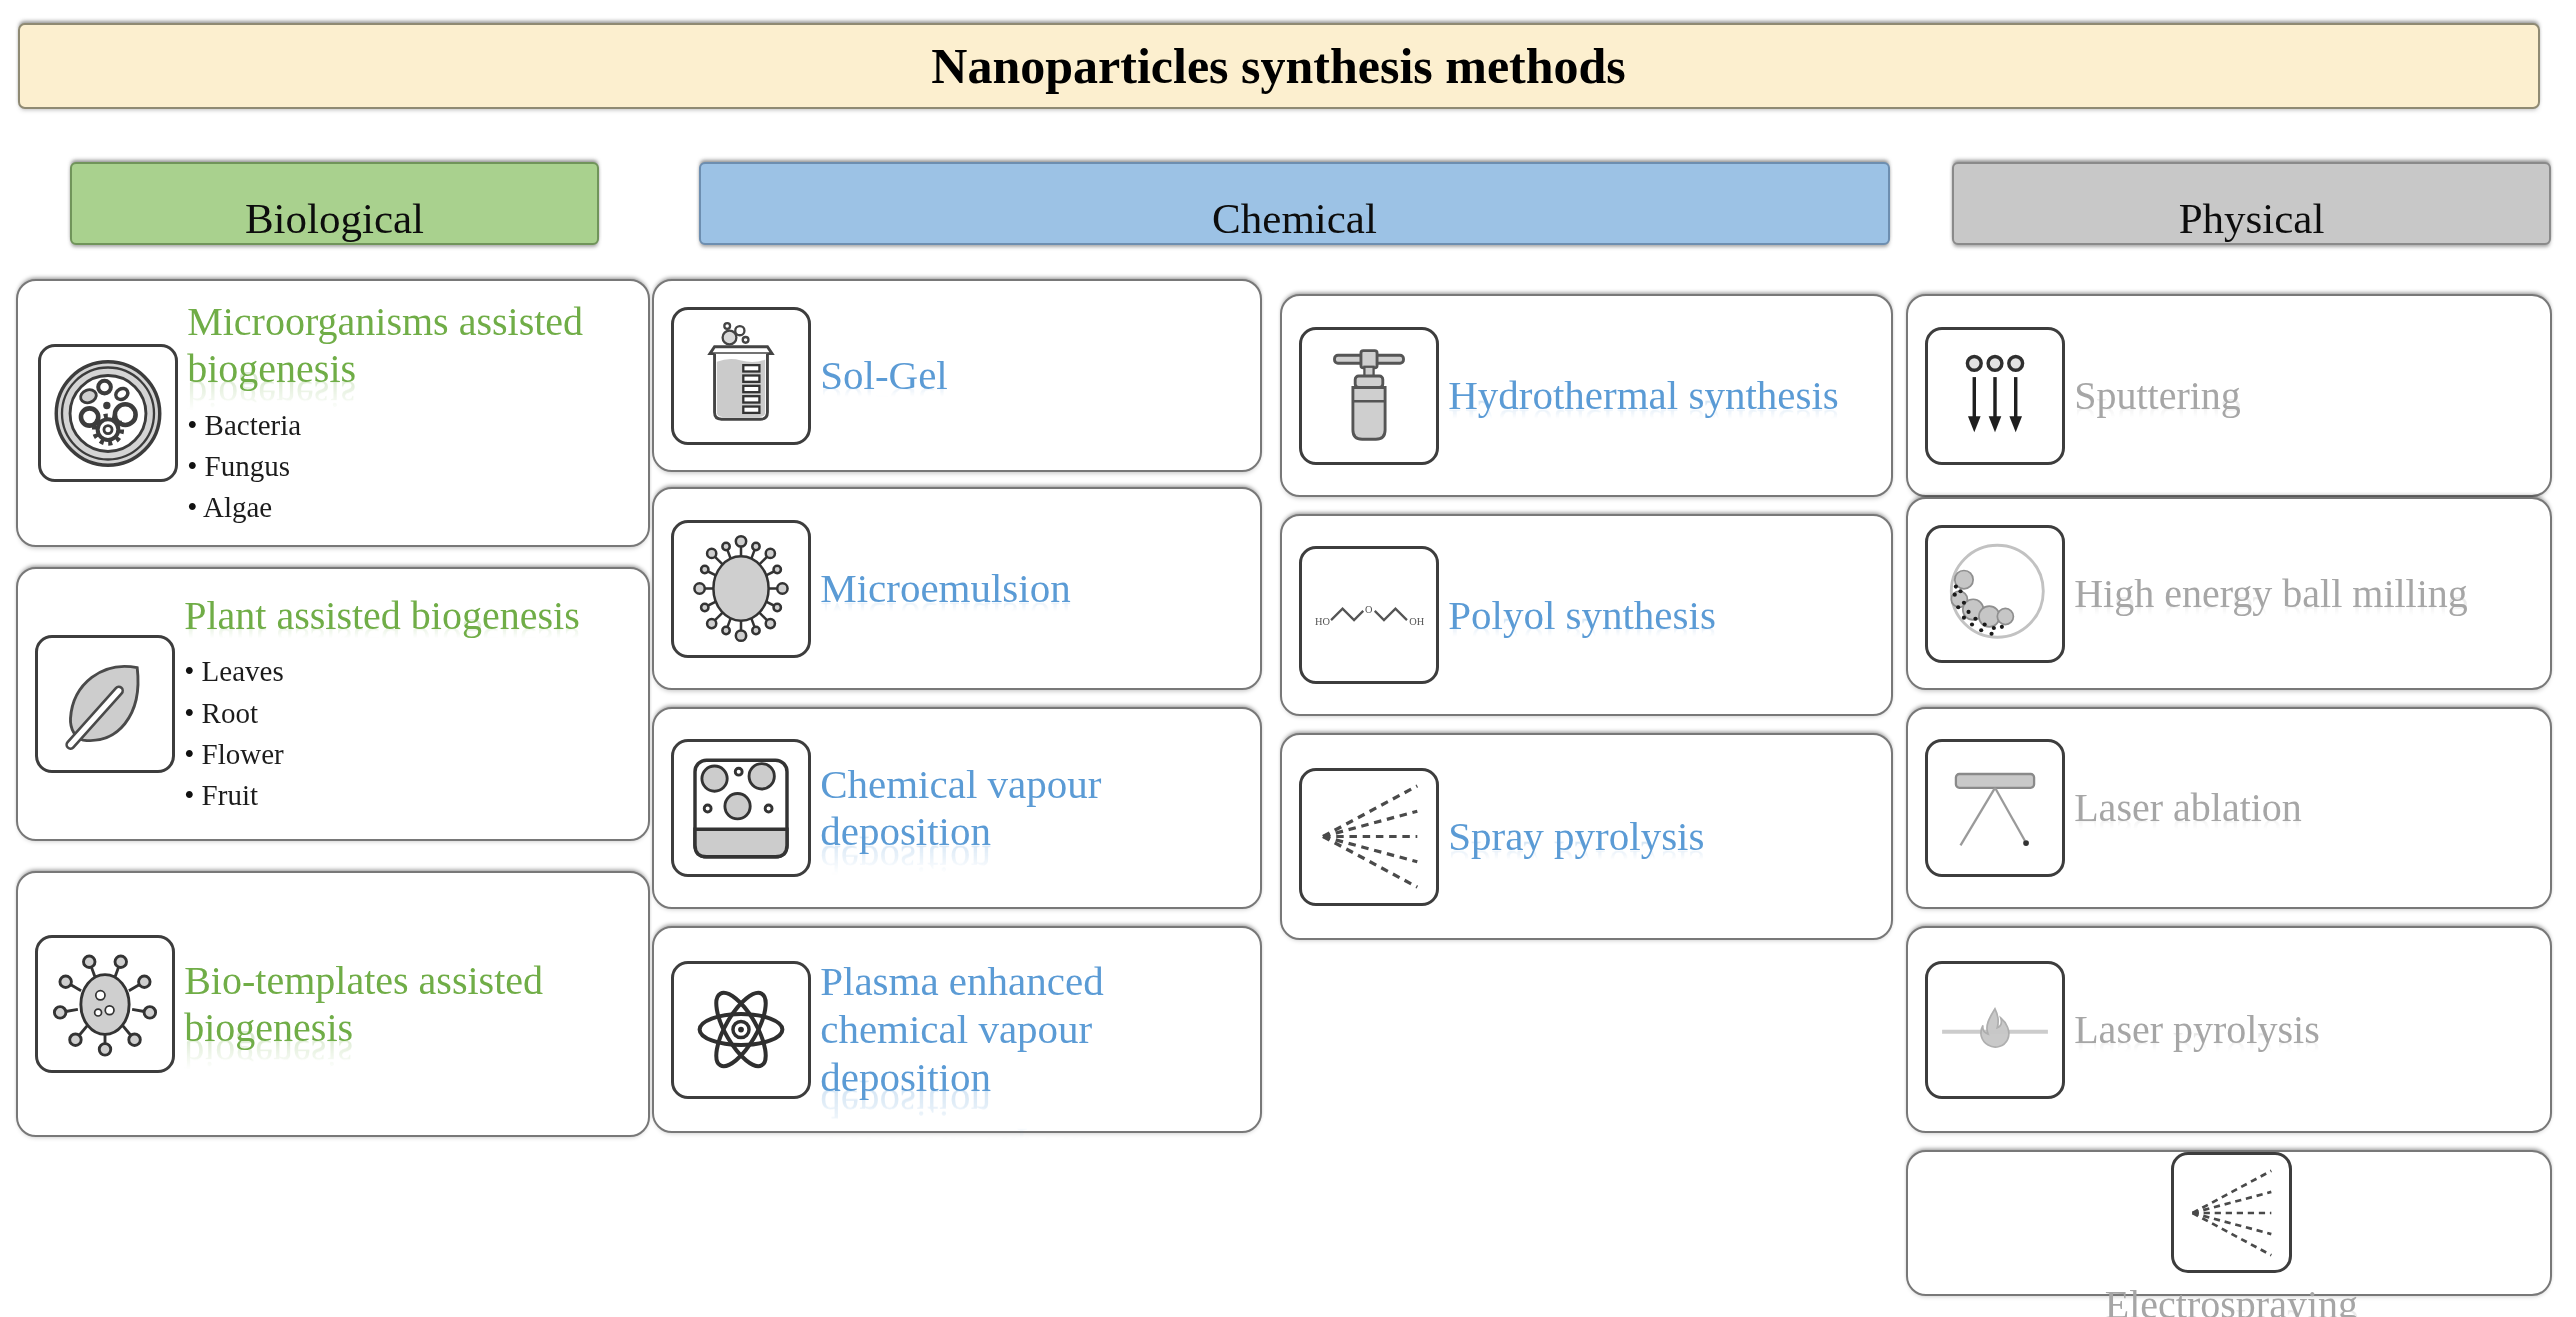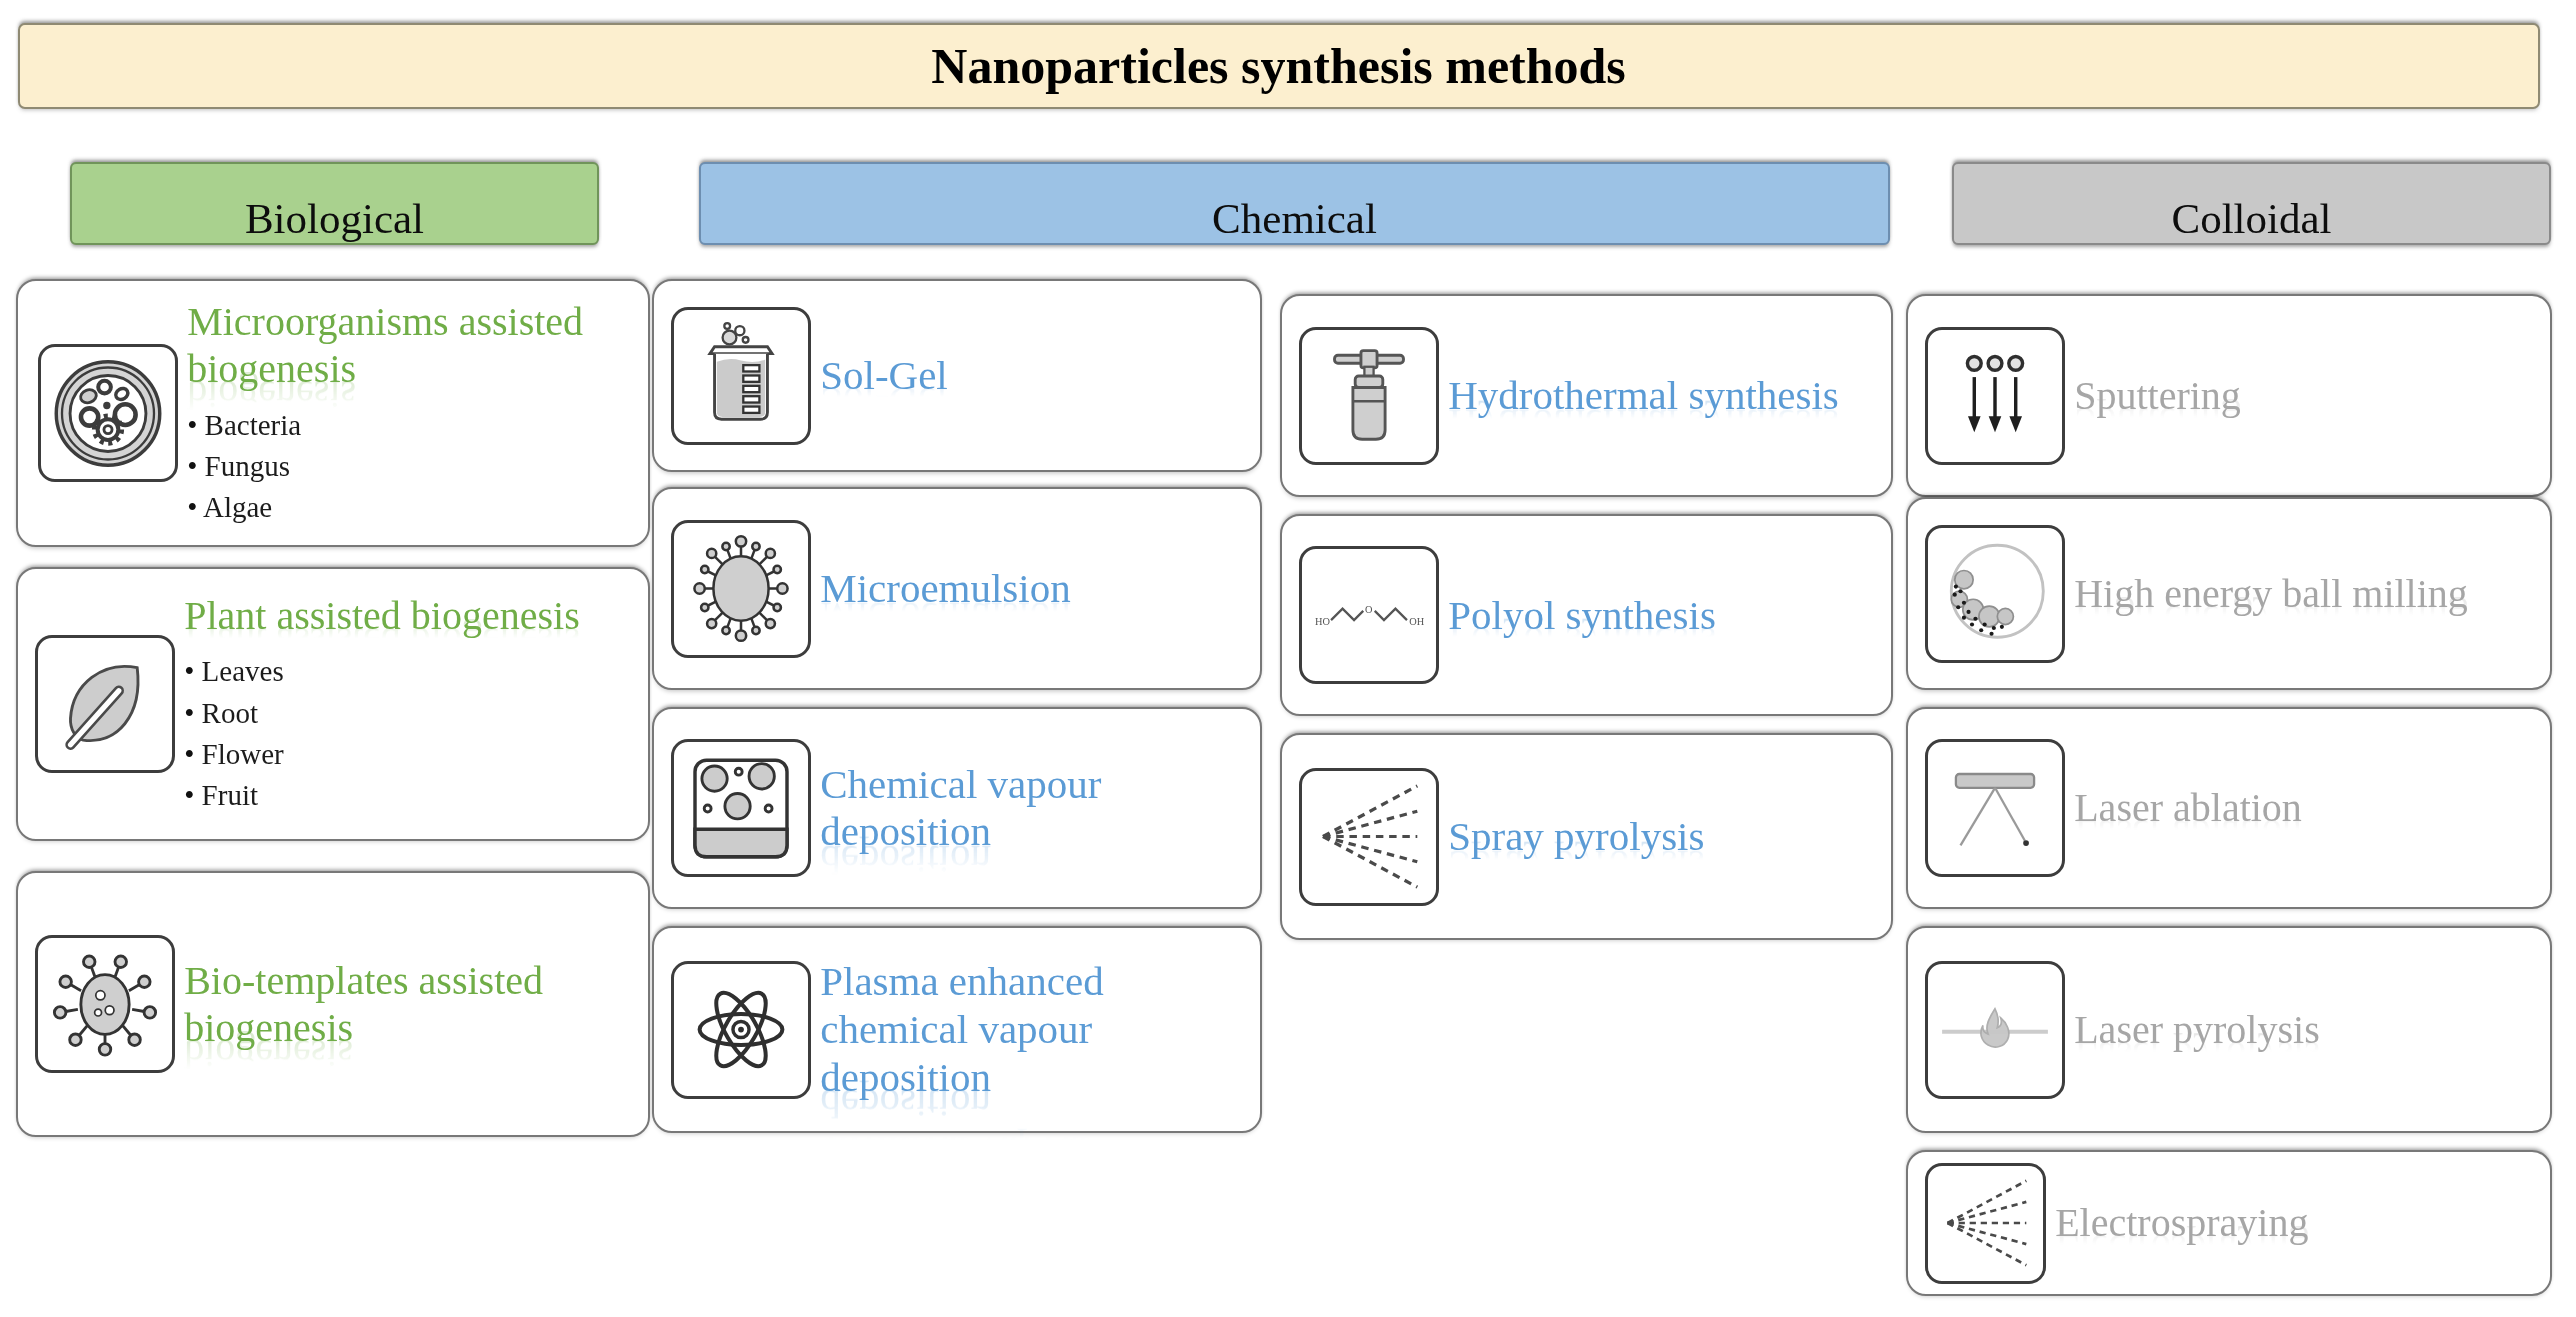--- a/index.html
+++ b/index.html
@@ -44,41 +44,41 @@
   .bio-text{display:flex;flex-direction:column;justify-content:center;}
   .bio-title{font-size:40px;line-height:1.18;color:#70AD47;}
   ul.blist{list-style:none;margin:12.2px 0 0 0;padding:0;font-size:29px;color:#1c1c1c;line-height:1.42;}
   ul.blist li::before{content:"• ";color:#111;}
 
   .chem-label{font-size:41px;line-height:1.16;color:#5B9BD5;}
   .phys-label{font-size:40px;line-height:1.16;color:#A6A6A6;}
 
   
   .h351{height:268px;padding-left:20px;} .h359{height:274px;} .h348{height:266px;}
-  .rA{height:193px;} .rB{height:203px;} .rC{height:202px;} .rD{height:207px;} .rE{height:146px;}
+  .rA{height:193px;} .rB{height:203px;} .rC{height:202px;} .rD{height:207px;} .rE{height:146px;flex-direction:column;}
   .g26{margin-top:20px;} .g39{margin-top:30px;}
   .g20{margin-top:15.3px;} .g22{margin-top:17px;}
 </style>
 </head>
 <body>
 
 <div id="page">
 
   <div class="banner">
     <span>Nanoparticles synthesis methods</span>
   </div>
 
   <div class="hdr hdr-bio">
     <span>Biological</span>
   </div>
   <div class="hdr hdr-chem">
     <span>Chemical</span>
   </div>
   <div class="hdr hdr-phys">
-    <span>Colloidal</span>
+    <span>Physical</span>
   </div>
 
   <div class="col col-bio">
 
     <div class="card h351">
       <div class="ibox">
         <svg viewBox="0 0 100 100">
           <circle cx="50" cy="50" r="45" fill="#d4d4d4" stroke="#3c3c3c" stroke-width="3"></circle>
           <circle cx="50" cy="50" r="40" fill="none" stroke="#3c3c3c" stroke-width="2"></circle>
           <circle cx="50" cy="50" r="33" fill="#ffffff" stroke="#3c3c3c" stroke-width="2.5"></circle>

